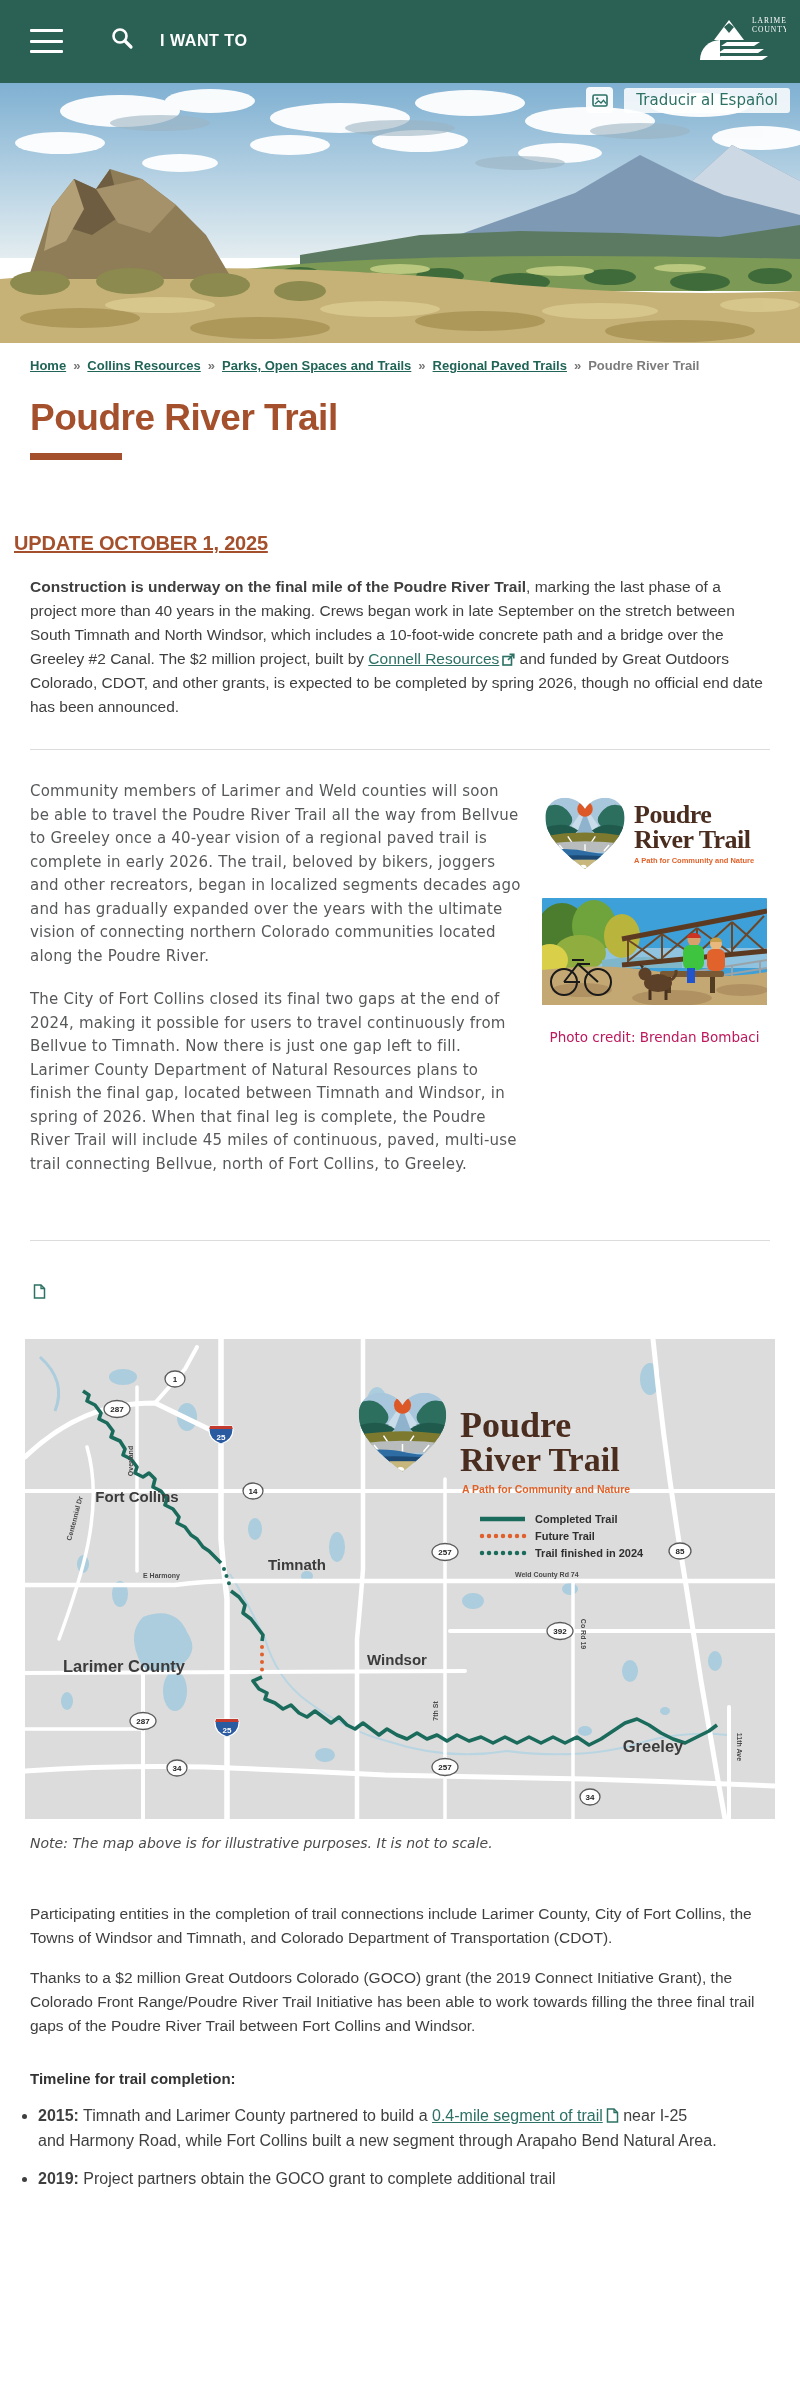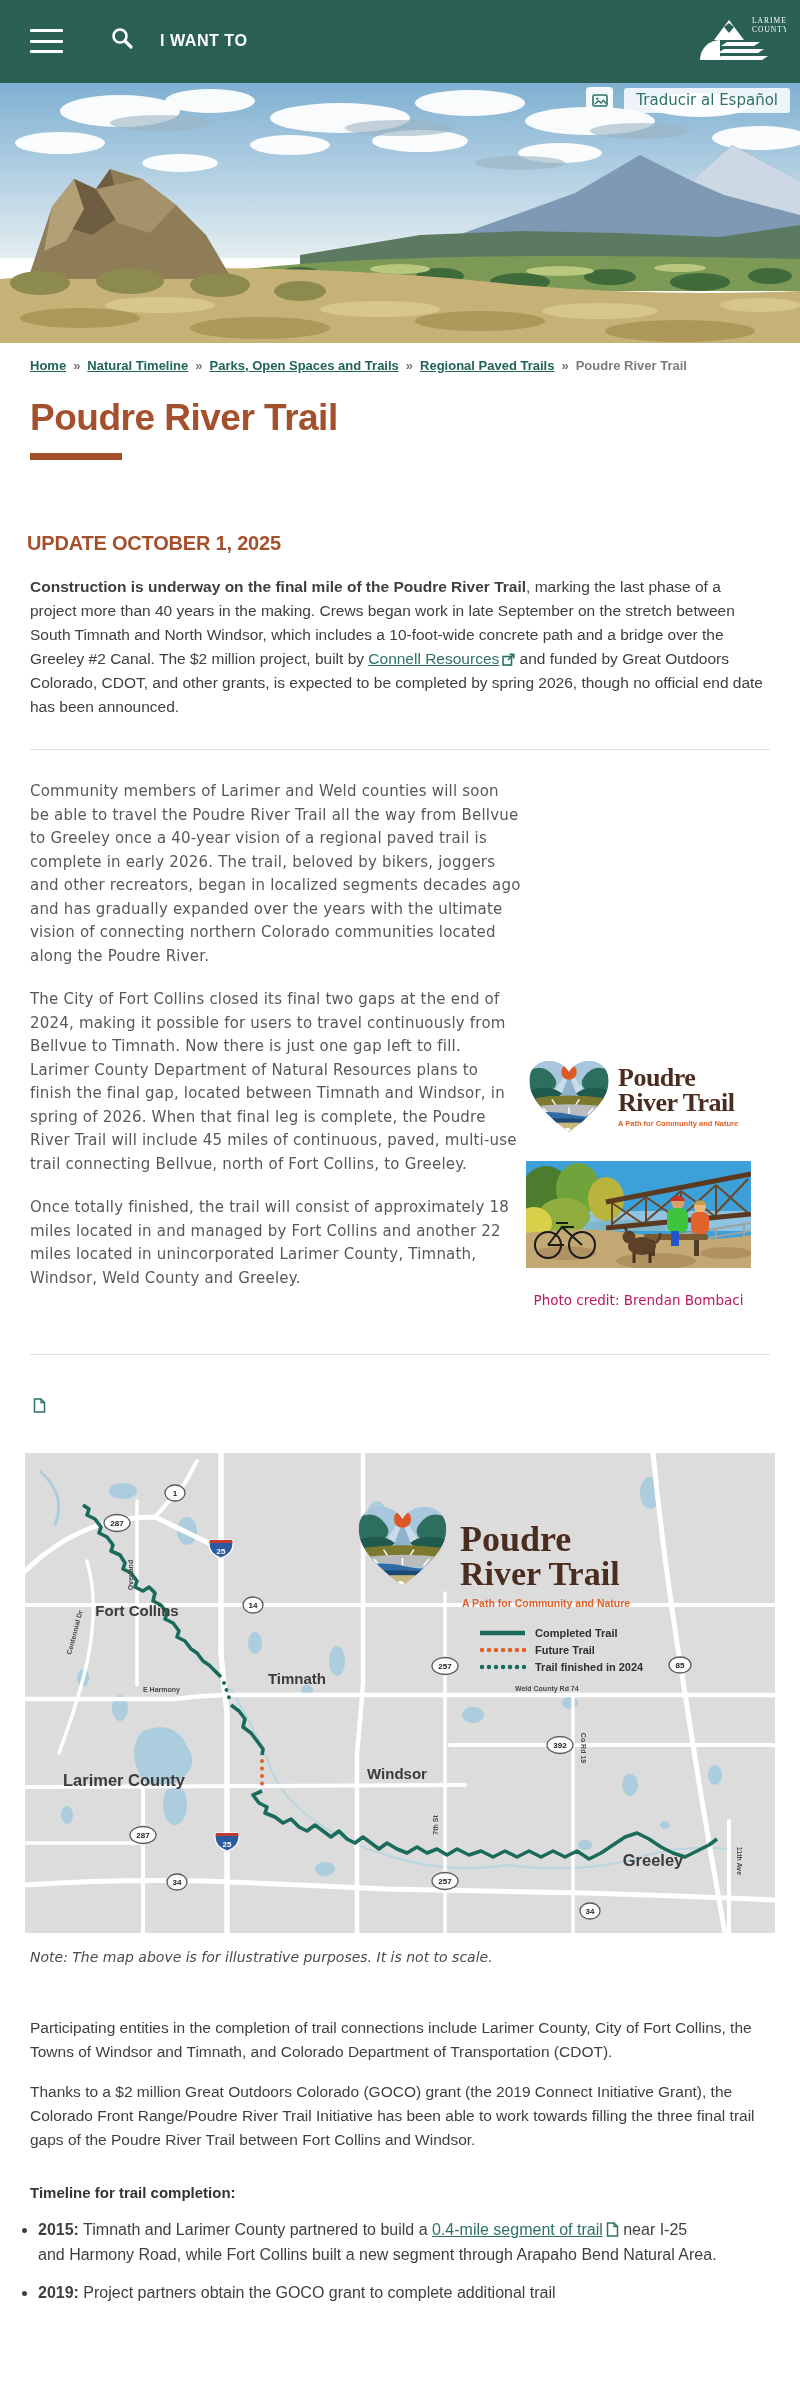--- a/index.html
+++ b/index.html
@@ -28,28 +28,28 @@
 
   
   .breadcrumb { margin:15px 30px 0; font-size:13px; font-weight:bold; color:#7c7c7c; }
   .breadcrumb a { color:#1f6456; text-decoration:underline; }
   .breadcrumb .sep { color:#767676; margin:0 7px; font-weight:bold; }
   .breadcrumb .current { color:#7c7c7c; }
 
   
   h1.page-title { margin:24px 30px 0; font-size:37px; color:#a5502c; letter-spacing:-.5px; }
   .title-bar { width:92px; height:7px; background:#a5502c; margin:14px 0 0 30px; }
-  h2.update { margin:72px 27px 0; font-size:20px; color:#a5502c; letter-spacing:-.2px; }
+  h2.update { margin:72px 14px 0; font-size:20px; color:#a5502c; letter-spacing:-.2px;text-decoration:underline; }
 
   
   .p-narrow { margin:20px 30px 0; width:740px; font-size:15.5px; line-height:24px; color:#3f3f3f; }
   .p-narrow a, .gap-link a, .mont a, li a { color:#2c7164; text-decoration:underline; }
   hr.rule { border:none; border-top:1px solid #dcdcdc; margin:30px 30px 0; }
 
-  .two-col { display:flex; margin:30px 10px 0 30px; gap:4px;align-items:flex-end; }
+  .two-col { display:flex; margin:30px 10px 0 30px; gap:20px; }
   .col-left { width:492px; }
   .mont { font-family:"DejaVu Sans", sans-serif; font-size:15px; line-height:23.5px;
           color:#57585a; letter-spacing:.2px; margin-bottom:20px; }
   .col-right { width:240px; padding-top:14px; }
 
   .trail-logo { display:flex; align-items:center; gap:6px; }
   .logo-words .l1, .logo-words .l2 { font-family:"Liberation Serif", serif; font-weight:bold;
      font-size:26px; line-height:25px; color:#4a2d1e; letter-spacing:-.5px; }
   .logo-words .tag { font-size:7.5px; font-weight:bold; color:#e0622a; margin-top:4px; }
   .photo { margin-top:26px; }
@@ -210,40 +210,39 @@
           <rect x="1" y="1" width="14" height="11" rx="1.5" fill="none" stroke="#2c7164" stroke-width="1.6"></rect>
           <circle cx="5.2" cy="4.6" r="1.2" fill="#2c7164"></circle>
           <path d="M3,10 L6.5,6.8 L9,9 L11.5,6.2 L14,9.5" fill="none" stroke="#2c7164" stroke-width="1.3"></path>
         </svg>
     </span>
     <span class="tr-pill">Traducir al Español</span>
   </div>
 </div>
 
 <nav class="breadcrumb">
-  <a href="#">Home</a><span class="sep">»</span><a href="#">Natural Timeline</a><span class="sep">»</span><a href="#">Parks, Open Spaces and Trails</a><span class="sep">»</span><a href="#">Regional Paved Trails</a><span class="sep">»</span><span class="current">Poudre River Trail</span>
+  <a href="#">Home</a><span class="sep">»</span><a href="#">Collins Resources</a><span class="sep">»</span><a href="#">Parks, Open Spaces and Trails</a><span class="sep">»</span><a href="#">Regional Paved Trails</a><span class="sep">»</span><span class="current">Poudre River Trail</span>
 </nav>
 
 <h1 class="page-title">Poudre River Trail</h1>
 <div class="title-bar"></div>
 
 <h2 class="update">UPDATE OCTOBER 1, 2025</h2>
 
 <p class="p-narrow"><b>Construction is underway on the final mile of the Poudre River Trail</b><span>, marking the last phase of a project more than 40 years in the making. Crews began work in late September on the stretch between South Timnath and North Windsor, which includes a 10-foot-wide concrete path and a bridge over the Greeley #2 Canal. The $2 million project, built by </span><a href="#">Connell Resources</a><svg class="ext-ic" width="13" height="13" viewBox="0 0 13 13">
       <rect x="1" y="3.5" width="8.5" height="8.5" fill="none" stroke="#2c7164" stroke-width="1.6"></rect>
       <path d="M7.5,1.2 H11.8 V5.5 M11.8,1.2 L6,7" fill="none" stroke="#2c7164" stroke-width="1.6"></path>
     </svg><span> and funded by Great Outdoors Colorado, CDOT, and other grants, is expected to be completed by spring 2026, though no official end date has been announced.</span></p>
 
 <hr class="rule">
 
 <div class="two-col">
   <div class="col-left">
     <p class="mont">Community members of Larimer and Weld counties will soon be able to travel the Poudre River Trail all the way from Bellvue to Greeley once a 40-year vision of a regional paved trail is complete in early 2026. The trail, beloved by bikers, joggers and other recreators, began in localized segments decades ago and has gradually expanded over the years with the ultimate vision of connecting northern Colorado communities located along the Poudre River.</p>
     <p class="mont">The City of Fort Collins closed its final two gaps at the end of 2024, making it possible for users to travel continuously from Bellvue to Timnath. Now there is just one gap left to fill. Larimer County Department of Natural Resources plans to finish the final gap, located between Timnath and Windsor, in spring of 2026. When that final leg is complete, the Poudre River Trail will include 45 miles of continuous, paved, multi-use trail connecting Bellvue, north of Fort Collins, to Greeley.</p>
-    <p class="mont">Once totally finished, the trail will consist of approximately 18 miles located in and managed by Fort Collins and another 22 miles located in unincorporated Larimer County, Timnath, Windsor, Weld County and Greeley.</p>
   </div>
   <div class="col-right">
     <div class="trail-logo">
       <svg width="86" height="78" viewBox="0 0 100 90">
           <use href="#emblem"></use>
         </svg>
       <div class="logo-words">
         <div class="l1">Poudre</div>
         <div class="l2">River Trail</div>
         <div class="tag">A Path for Community and Nature</div>

